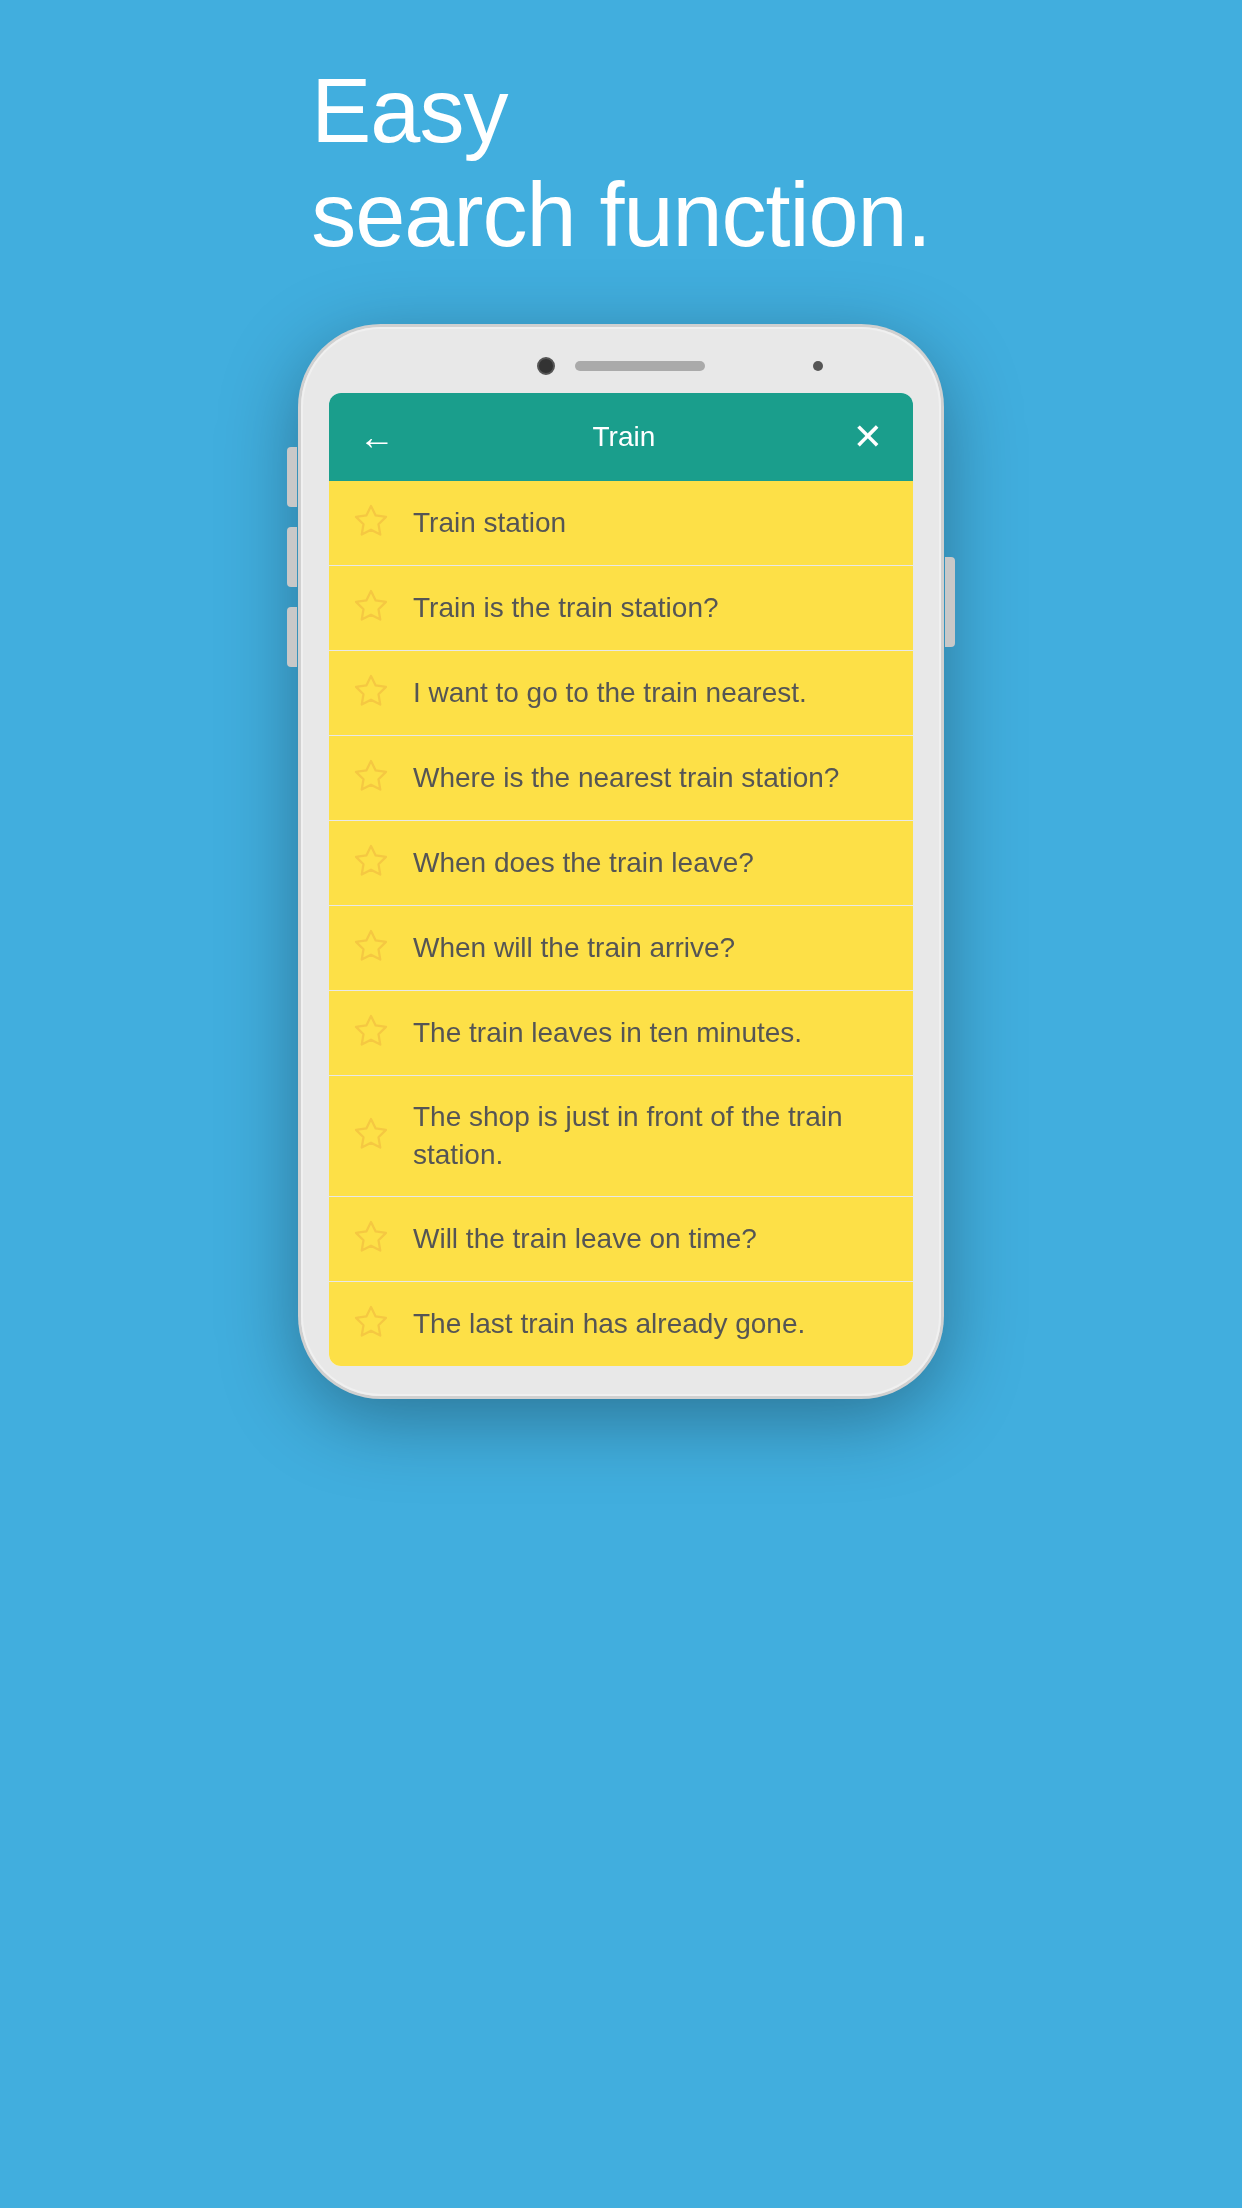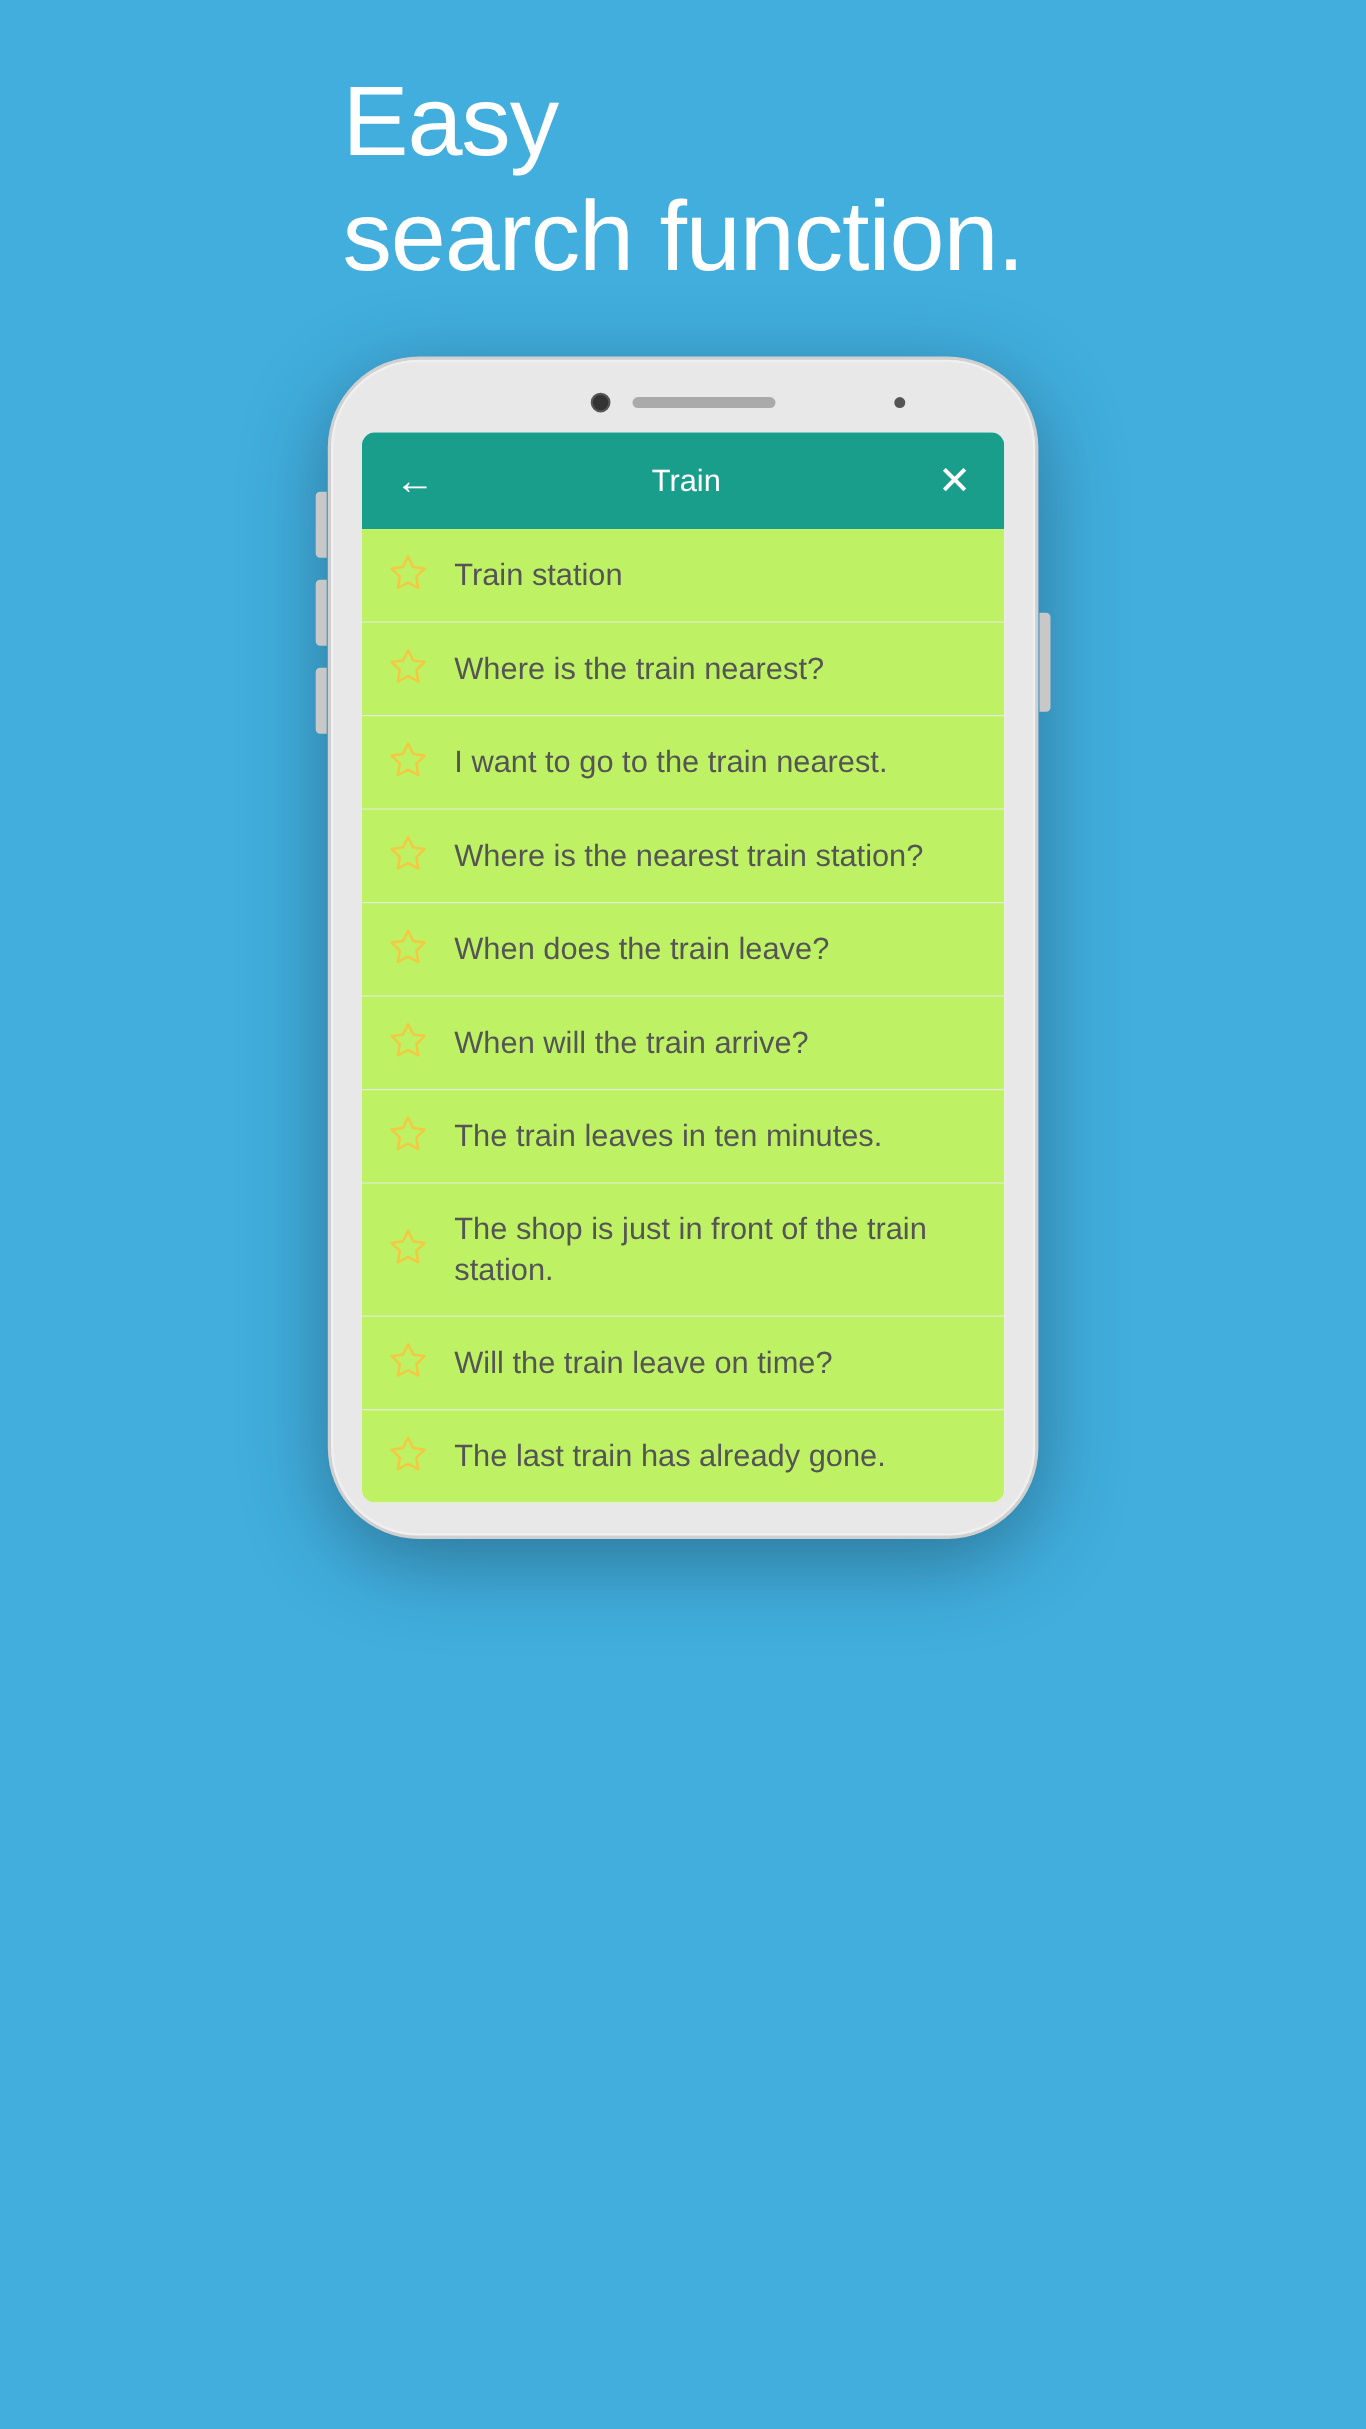--- a/index.html
+++ b/index.html
@@ -140,21 +140,21 @@
     .phrase-list {
       list-style: none;
     }
 
     .phrase-item {
       display: flex;
       align-items: center;
       padding: 22px 24px;
       border-bottom: 1px solid #e8e8e8;
       cursor: pointer;
-      background: #bef264;
+      background: #fde047;
     }
 
     .phrase-item:last-child {
       border-bottom: none;
     }
 
     .star-icon {
       width: 40px;
       height: 40px;
       flex-shrink: 0;
@@ -197,21 +197,21 @@
       <li class="phrase-item">
             <div class="star-icon"><svg viewBox="0 0 24 24" fill="none" stroke="#F5C842" stroke-width="1.5" stroke-linejoin="round">
       <polygon points="12,2 15.09,8.26 22,9.27 17,14.14 18.18,21.02 12,17.77 5.82,21.02 7,14.14 2,9.27 8.91,8.26"></polygon>
     </svg></div>
             <span class="phrase-text">Train station</span>
           </li>
           <li class="phrase-item">
             <div class="star-icon"><svg viewBox="0 0 24 24" fill="none" stroke="#F5C842" stroke-width="1.5" stroke-linejoin="round">
       <polygon points="12,2 15.09,8.26 22,9.27 17,14.14 18.18,21.02 12,17.77 5.82,21.02 7,14.14 2,9.27 8.91,8.26"></polygon>
     </svg></div>
-            <span class="phrase-text">Where is the train nearest?</span>
+            <span class="phrase-text">Train is the train station?</span>
           </li>
           <li class="phrase-item">
             <div class="star-icon"><svg viewBox="0 0 24 24" fill="none" stroke="#F5C842" stroke-width="1.5" stroke-linejoin="round">
       <polygon points="12,2 15.09,8.26 22,9.27 17,14.14 18.18,21.02 12,17.77 5.82,21.02 7,14.14 2,9.27 8.91,8.26"></polygon>
     </svg></div>
             <span class="phrase-text">I want to go to the train nearest.</span>
           </li>
           <li class="phrase-item">
             <div class="star-icon"><svg viewBox="0 0 24 24" fill="none" stroke="#F5C842" stroke-width="1.5" stroke-linejoin="round">
       <polygon points="12,2 15.09,8.26 22,9.27 17,14.14 18.18,21.02 12,17.77 5.82,21.02 7,14.14 2,9.27 8.91,8.26"></polygon>

